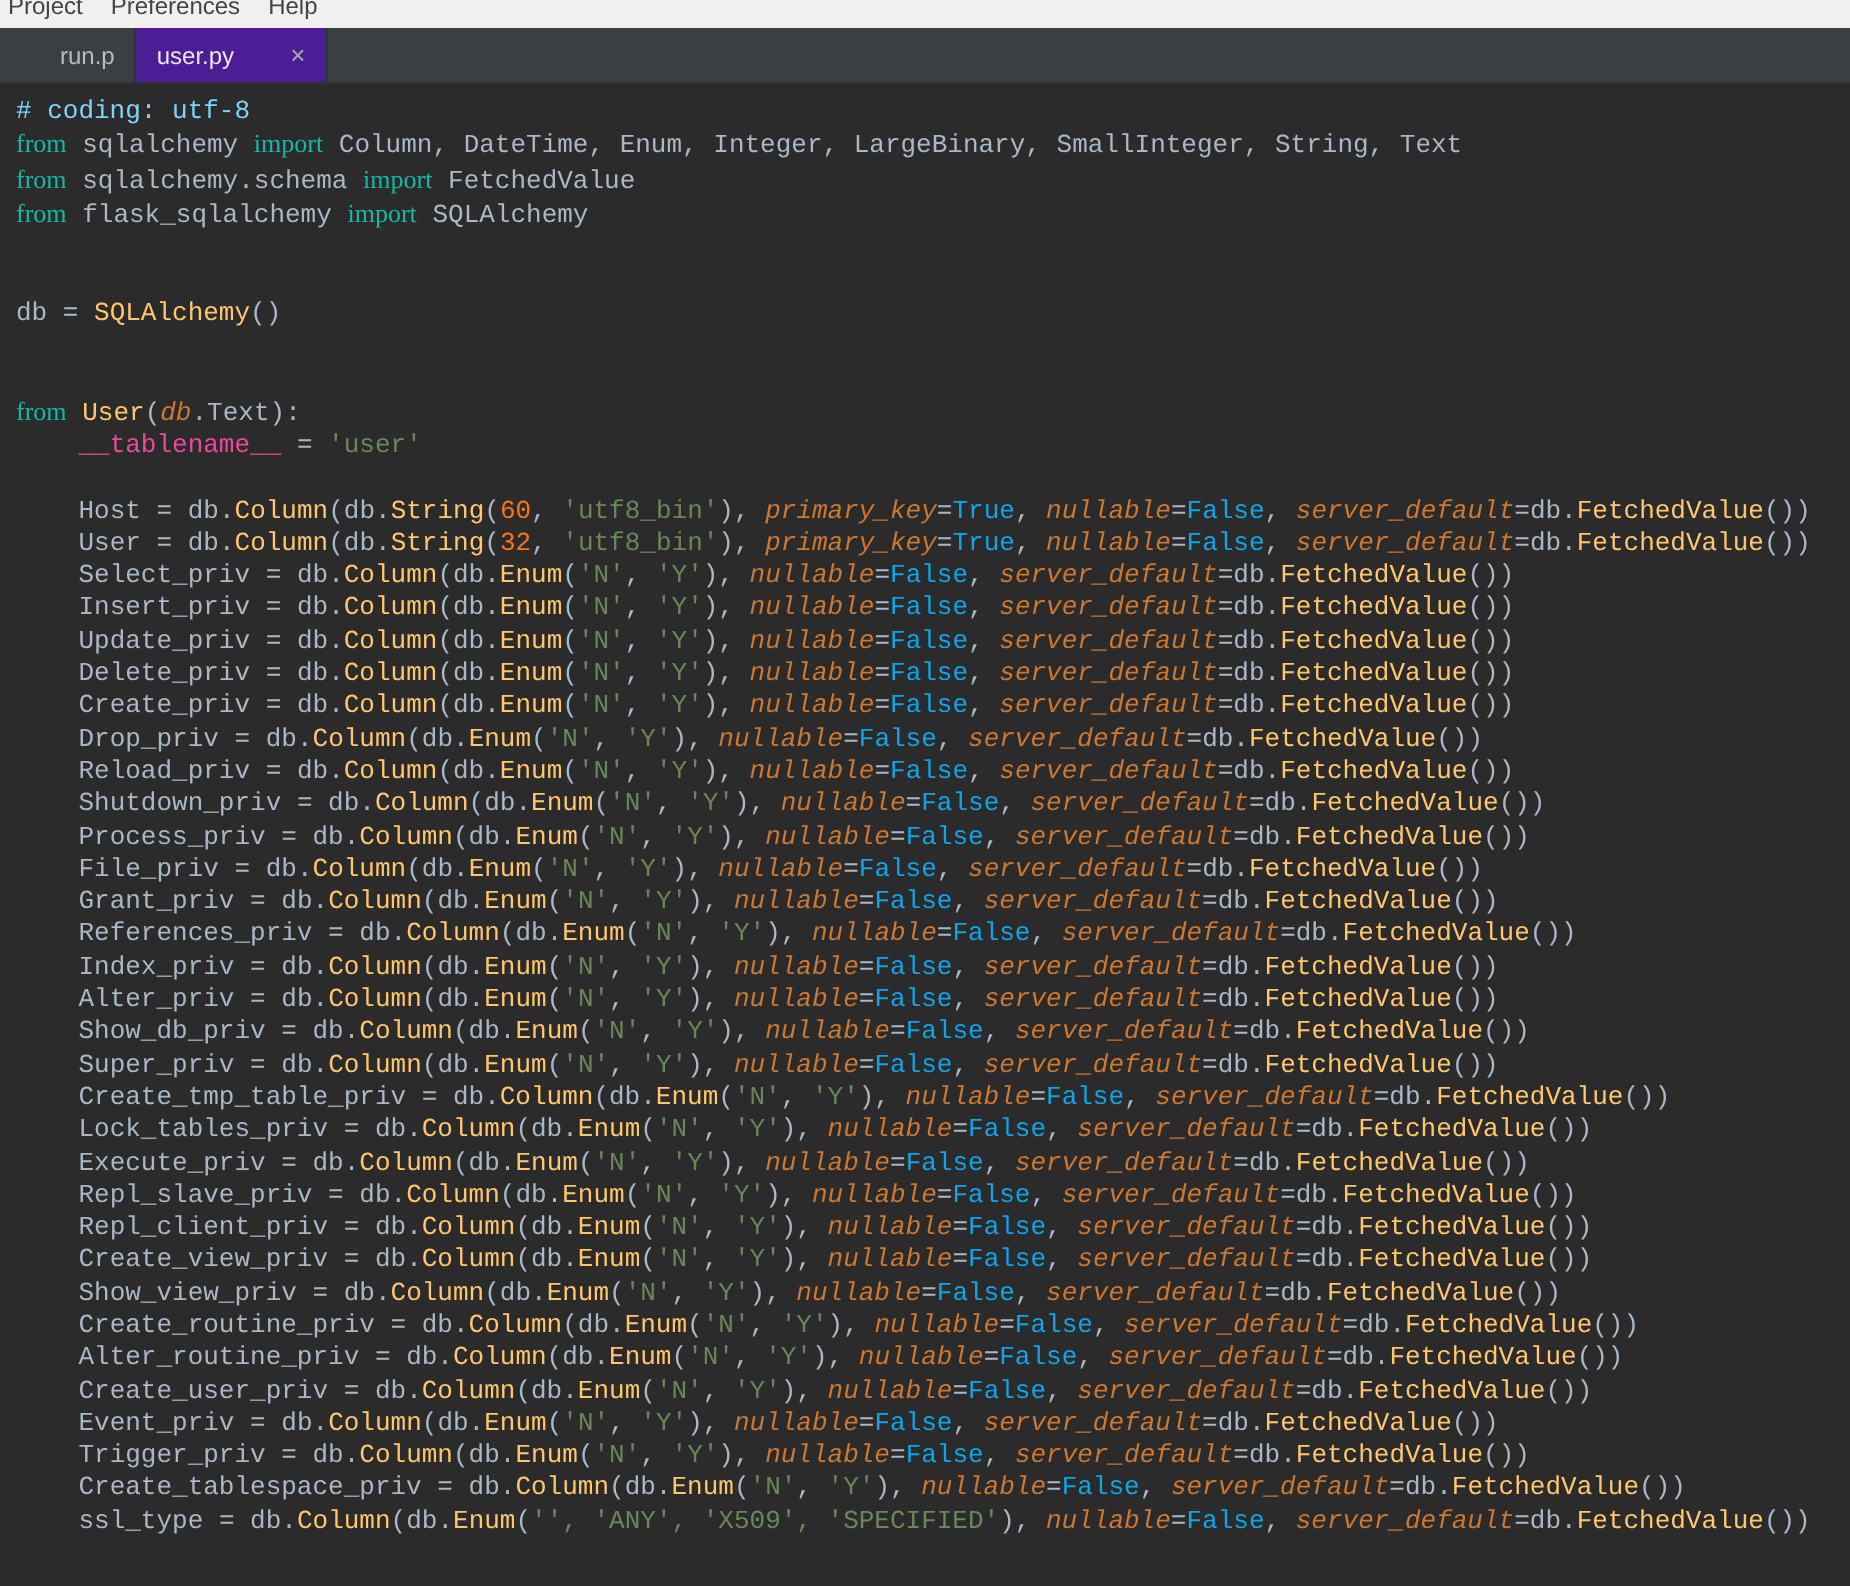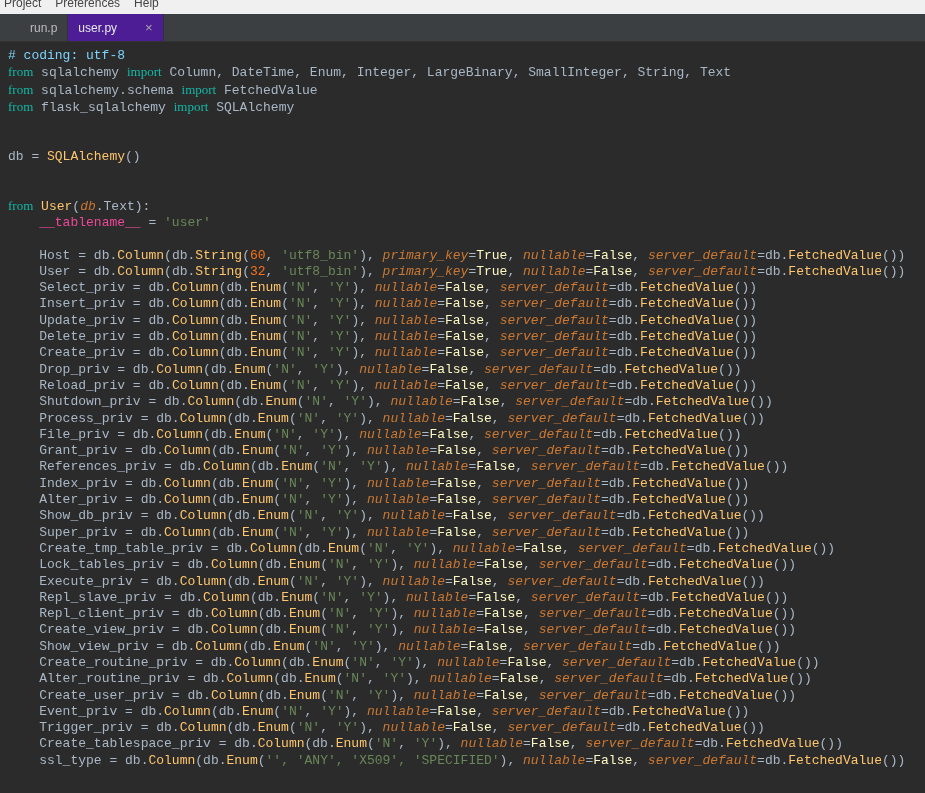--- a/index.html
+++ b/index.html
@@ -67,21 +67,21 @@
     white-space: pre;
     overflow: hidden;
     height: calc(100% - 42px);
   }
   .kw  { color: #14b8a6; font-family: Liberation Serif, serif; }
   .fn  { color: #ffc66d; }
   .str { color: #6a8759; }            
   .num { color: #f97316; }            
   .cmt { color: #7dd3fc; }            
   .arg { color: #cc7832; font-style: italic; }    
-  .argv { color: #fef9c3; }           
+  .argv { color: #0ea5e9; }           
   .purp { color: #ec4899; }
   .classname { color:#ffc66d; }
 </style>
 </head>
 <body>
 
 <div class="menubar">
   <span>Project</span>
   <span>Preferences</span>
   <span>Help</span>

